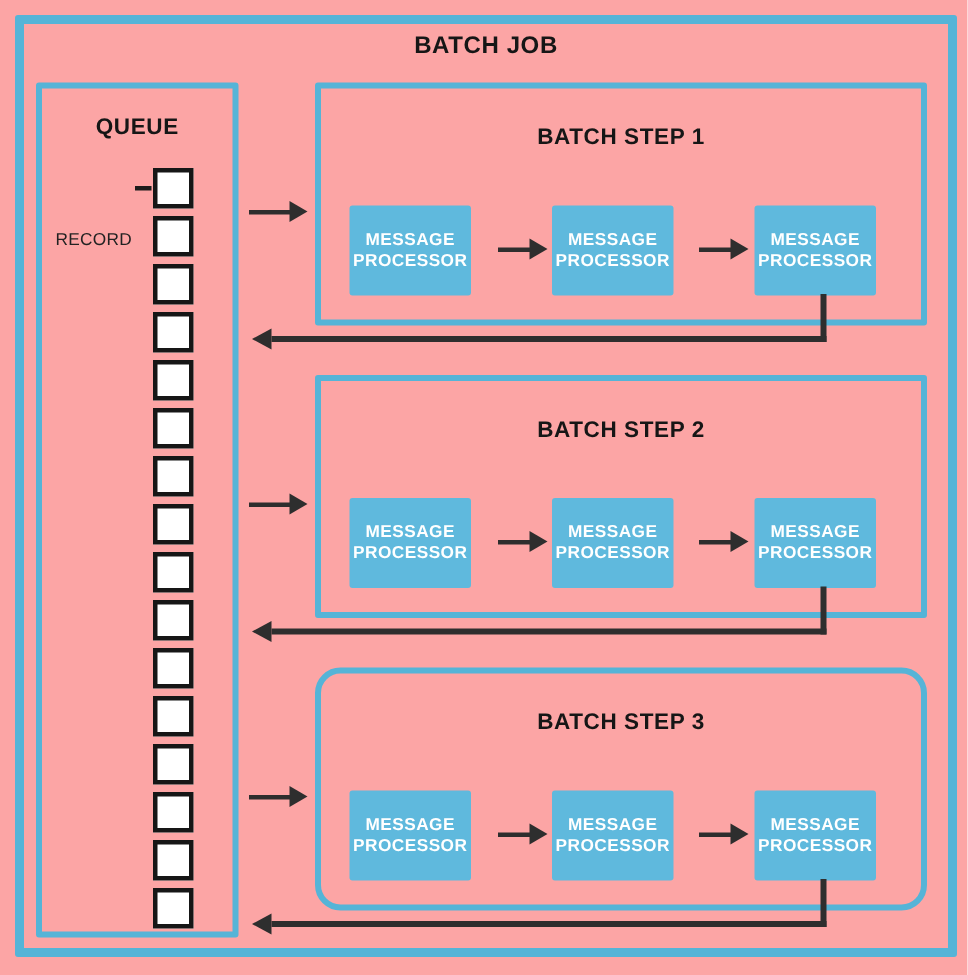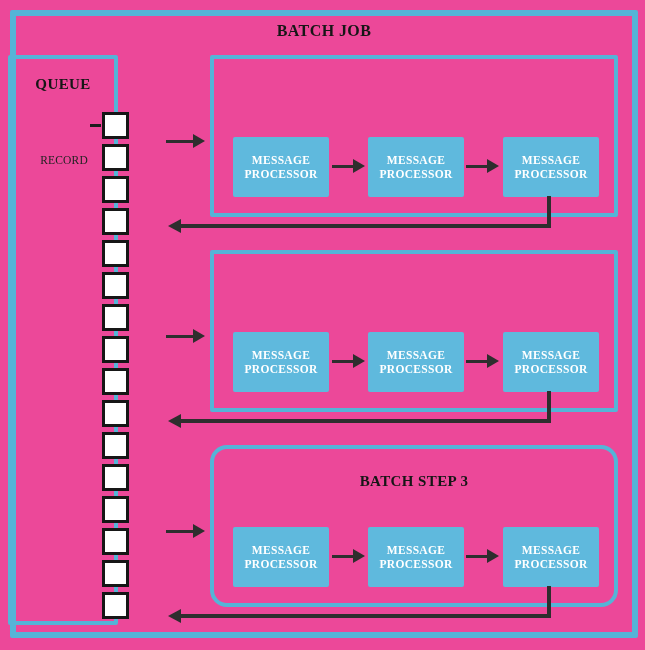--- a/index.html
+++ b/index.html
@@ -1,32 +1,32 @@
 <!DOCTYPE html>
 <html style="--border_teal: #55b4d7; --processor_fill: #5fb9dd; --arrow_black: #2e2e2e;"><head>
 <meta charset="utf-8">
 <style>
   html,body{margin:0;padding:0;background:#ffffff;}
   *{box-sizing:border-box;}
   .stage{
-    position:relative;width:645px;height:650px;background:#ec4899;
-    font-family:Liberation Serif, serif;overflow:hidden;
+    position:relative;width:645px;height:650px;background:#fca5a5;
+    font-family:Liberation Sans, sans-serif;overflow:hidden;
   }
   
   .outer{
     position:absolute;left:10px;top:10px;width:628px;height:628px;
     border:6px solid var(--border_teal,#55b4d7);border-radius:2px;
   }
   .batch-job-title{
     position:absolute;left:10px;top:22px;width:628px;text-align:center;
     font-size:16px;font-weight:bold;color:#161616;letter-spacing:.4px;
   }
   
   .queue{
-    position:absolute;left:8px;top:55px;width:110px;height:570px;
+    position:absolute;left:24px;top:55px;width:135px;height:570px;
     border:4px solid var(--border_teal,#55b4d7);border-radius:2px;
   }
   .queue-title{
     position:absolute;left:0;right:0;top:17px;text-align:center;
     font-size:15px;font-weight:bold;color:#161616;letter-spacing:.4px;
   }
   .record-label{
     position:absolute;left:36px;top:119px;width:52px;text-align:right;
     font-size:11.5px;color:#222222;letter-spacing:.2px;margin-top:35px;
   }
@@ -43,21 +43,21 @@
   .step{
     position:absolute;left:210px;width:408px;height:162px;
     border:4px solid var(--border_teal,#55b4d7);border-radius:2px;
   }
   .step1{top:55px;} .step2{top:250px;} .step3{top:445px;border-radius:17px;}
   .step-title{
     position:absolute;left:0;right:0;top:24px;text-align:center;
     font-size:15px;font-weight:bold;color:#161616;letter-spacing:.4px;
   }
   .mp{
-    position:absolute;top:78px;width:96px;height:60px;border-radius:2px;
+    position:absolute;top:78px;width:81px;height:60px;border-radius:2px;
     background:var(--processor_fill,#5fb9dd);
     display:flex;align-items:center;justify-content:center;text-align:center;
     font-size:11.5px;font-weight:bold;color:#ffffff;line-height:14px;letter-spacing:.3px;
     padding:0 24px;
   }
   .mp1{left:19px;} .mp2{left:154px;} .mp3{left:289px;}
   
   .flow-arrow{position:absolute;top:100px;width:33px;height:15px;}
   .fa1{left:118px;} .fa2{left:252px;}
   .flow-arrow .line{position:absolute;left:0;top:6px;width:23px;height:3px;background:var(--arrow_black,#2e2e2e);}
@@ -105,40 +105,42 @@
       <div class="record"></div>
       <div class="record"></div>
       <div class="record"></div>
       <div class="record"></div>
       <div class="record"></div>
       <div class="record"></div>
       <div class="record"></div>
     </div>
 
   <div class="step step1">
+    <div class="step-title">BATCH STEP 1</div>
     <div class="mp mp1">
         <span>MESSAGE PROCESSOR</span>
       </div>
     <div class="flow-arrow fa1">
         <i class="line"></i>
         <i class="head-r"></i>
       </div>
     <div class="mp mp2">
         <span>MESSAGE PROCESSOR</span>
       </div>
     <div class="flow-arrow fa2">
         <i class="line"></i>
         <i class="head-r"></i>
       </div>
     <div class="mp mp3">
         <span>MESSAGE PROCESSOR</span>
       </div>
   </div>
 
   <div class="step step2">
+    <div class="step-title">BATCH STEP 2</div>
     <div class="mp mp1">
         <span>MESSAGE PROCESSOR</span>
       </div>
     <div class="flow-arrow fa1">
         <i class="line"></i>
         <i class="head-r"></i>
       </div>
     <div class="mp mp2">
         <span>MESSAGE PROCESSOR</span>
       </div>

